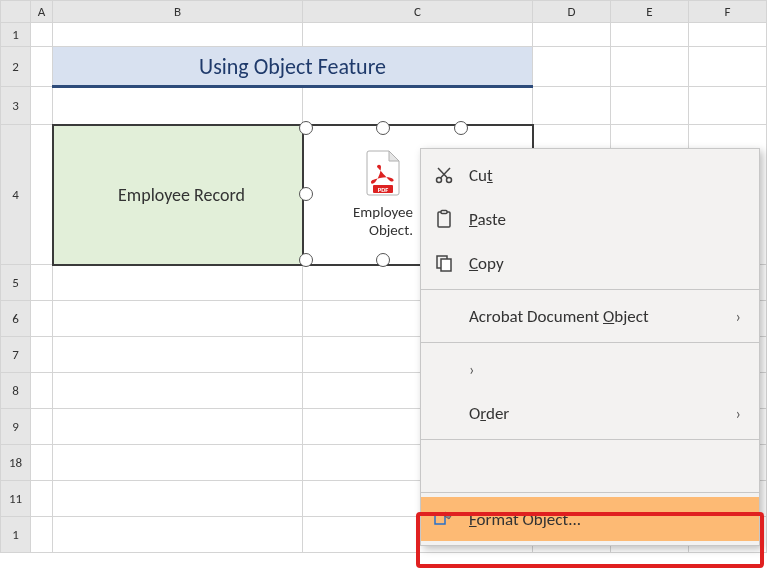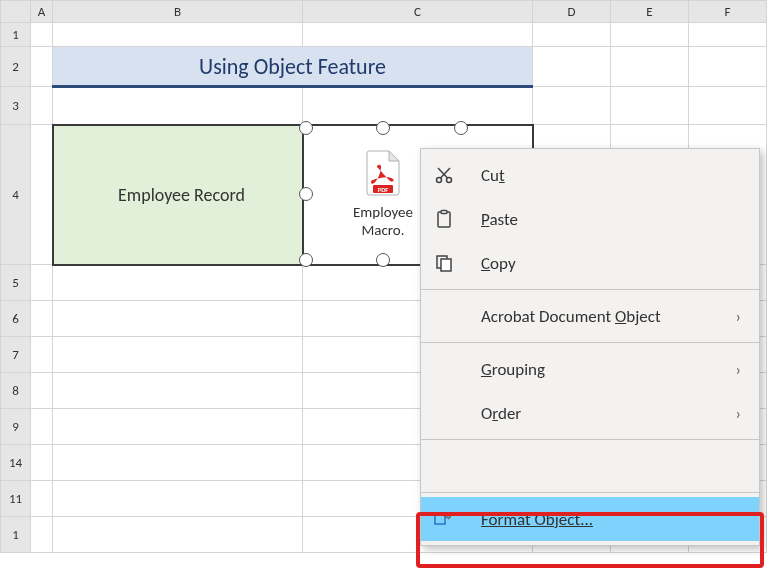--- a/index.html
+++ b/index.html
@@ -101,21 +101,21 @@
     .h-tr { top: -7px; right: -7px; }
     .h-ml { top: calc(50% - 7px); left: -7px; }
     .h-mr { top: calc(50% - 7px); right: -7px; }
     .h-bl { bottom: -7px; left: -7px; }
     .h-bm { bottom: -7px; left: calc(50% - 7px); }
     .h-br { bottom: -7px; right: -7px; }
     .pdf-icon { width: 40px; height: 48px; }
     .obj-label {
       font-size: 15px;
       color: #333;
-      text-align: center;
+      text-align: right;
       line-height: 1.2;
     }
     .context-menu {
       position: absolute;
       top: 148px;
       left: 420px;
       width: 340px;
       background: #f3f2f1;
       border: 1px solid #c7c7c7;
       box-shadow: 3px 3px 8px rgba(0,0,0,0.25);
@@ -123,23 +123,23 @@
       z-index: 10;
     }
     .menu-item {
       display: flex;
       align-items: center;
       height: 44px;
       padding: 0 18px 0 10px;
       font-size: 17px;
       color: #333;
       cursor: default;
-      gap: 24px;
-    }
-    .menu-item.highlighted { background: #7dd3fc; text-decoration: underline; }
+      gap: 12px;
+    }
+    .menu-item.highlighted { background: #fdba74; }
     .menu-icon {
       width: 26px;
       height: 26px;
       display: flex;
       align-items: center;
       justify-content: center;
       flex-shrink: 0;
     }
     .menu-label { flex: 1; }
     .menu-label u { text-decoration: underline; }
@@ -227,21 +227,21 @@
         <div class="embedded-object">
           <svg class="pdf-icon" viewBox="0 0 40 48">
             <path d="M6 2 h20 l10 10 v32 a2 2 0 0 1 -2 2 h-28 a2 2 0 0 1 -2 -2 v-40 a2 2 0 0 1 2 -2 z" fill="#fff" stroke="#b0b0b0" stroke-width="1"></path>
             <path d="M26 2 v10 h10 z" fill="#e6e6e6" stroke="#b0b0b0" stroke-width="1"></path>
             <path d="M14 18 c0 -3 4 -3 4 0 c0 4 -2 10 -5 14 c-2 3 -5 4 -5 1 c0 -2 4 -3 9 -4 c5 -1 11 -1 13 1 c2 2 -1 4 -4 1 c-3 -3 -8 -9 -12 -13 z" fill="#d22"></path>
             <rect x="10" y="36" width="20" height="8" rx="1" fill="#d22"></rect>
             <text x="20" y="42.5" text-anchor="middle" font-size="6.5" font-weight="bold" fill="#fff">PDF</text>
           </svg>
           <div class="obj-label">
             <span>Employee</span><br>
-            <span>Macro.</span>
+            <span>Object.</span>
           </div>
         </div>
         <div class="selection-handles">
           <div class="handle h-tl"></div>
             <div class="handle h-tm"></div>
             <div class="handle h-tr"></div>
           <div class="handle h-ml"></div>
             <div class="handle h-mr"></div>
           <div class="handle h-bl"></div>
             <div class="handle h-bm"></div>
@@ -291,21 +291,21 @@
     <tr class="row-n">
         <th>9</th>
         <td></td>
         <td></td>
         <td></td>
         <td></td>
         <td></td>
         <td></td>
       </tr>
     <tr class="row-n">
-        <th>14</th>
+        <th>18</th>
         <td></td>
         <td></td>
         <td></td>
         <td></td>
         <td></td>
         <td></td>
       </tr>
     <tr class="row-n">
         <th>11</th>
         <td></td>
@@ -359,21 +359,20 @@
   </div>
   <div class="menu-sep"></div>
   <div class="menu-item">
     <span class="menu-icon"></span>
     <span class="menu-label">Acrobat Document <u>O</u>bject</span>
     <span class="submenu-arrow">›</span>
   </div>
   <div class="menu-sep"></div>
   <div class="menu-item">
     <span class="menu-icon"></span>
-    <span class="menu-label"><u>G</u>rouping</span>
     <span class="submenu-arrow">›</span>
   </div>
   <div class="menu-item">
     <span class="menu-icon"></span>
     <span class="menu-label">O<u>r</u>der</span>
     <span class="submenu-arrow">›</span>
   </div>
   <div class="menu-sep"></div>
   <div class="menu-item">
     <span class="menu-icon"></span>

